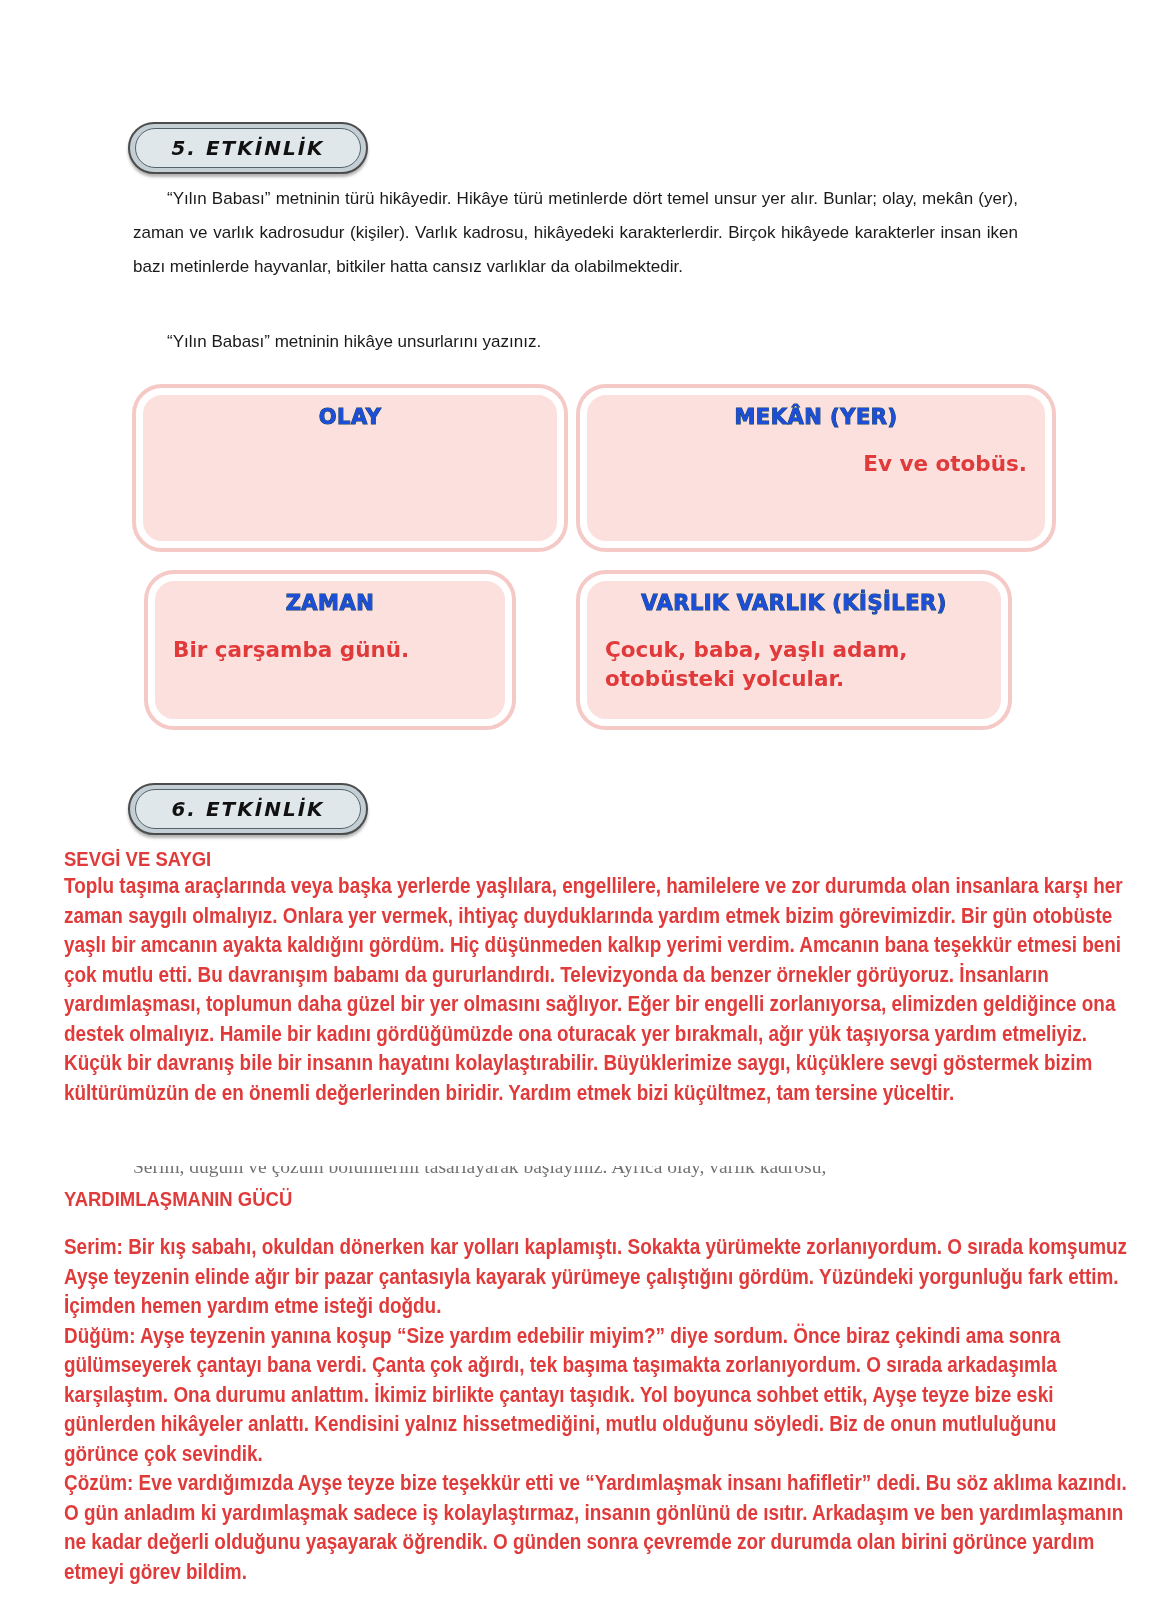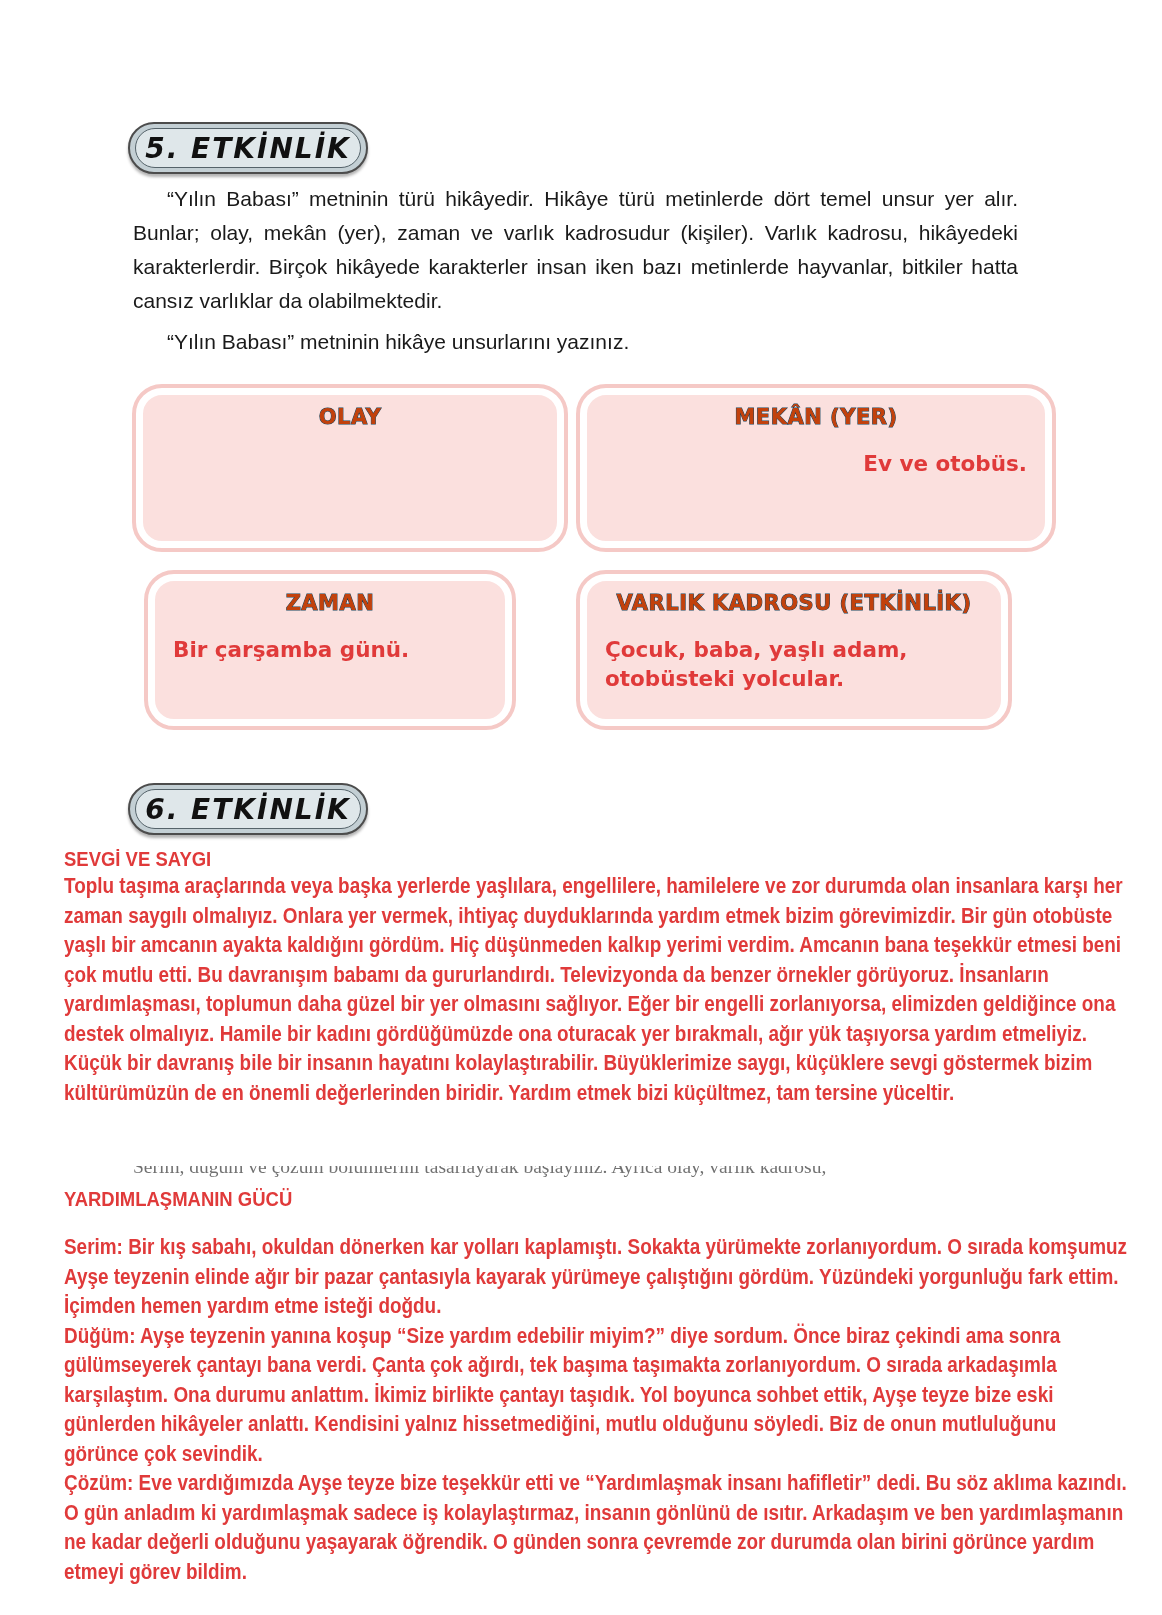--- a/index.html
+++ b/index.html
@@ -34,30 +34,30 @@
     background: #dfe7ea;
     border: 1.5px solid #55636a;
     display: flex;
     align-items: center;
     justify-content: center;
   }
   .badge-text {
     font-family: "DejaVu Sans", sans-serif;
     font-weight: bold;
     font-style: italic;
-    font-size: 28px;
+    font-size: 20px;
     letter-spacing: 2px;
     color: #111111;
     white-space: nowrap;
   }
 
   
   .para {
     position: absolute;
-    font-size: 21px;
+    font-size: 17px;
     line-height: 34px;
     color: #1a1a1a;
     text-align: justify;
     text-justify: inter-word;
     text-indent: 34px;
     font-family: "Liberation Sans", sans-serif;
   }
 
   
   .sbox {
@@ -67,21 +67,21 @@
     outline: 4px solid #f5c9c6;
     border-radius: 26px;
     padding: 10px 18px 8px 18px;
   }
   .sbox-title {
     text-align: center;
     font-family: "DejaVu Sans", sans-serif;
     font-weight: bold;
     font-size: 21px;
     letter-spacing: 0.5px;
-    color: #c2410c;
+    color: #1d4ed8;
     -webkit-text-stroke: 1px #14435e;
     paint-order: stroke fill;
     margin: 0 0 2px 0;
     white-space: nowrap;
   }
   .sbox-body {
     font-family: "DejaVu Sans", sans-serif;
     font-weight: bold;
     font-size: 21.5px;
     line-height: 29px;
@@ -148,21 +148,21 @@
   <p class="sbox-title">MEKÂN (YER)</p>
   <p class="sbox-body center pad">Ev ve otobüs.</p>
 </div>
 
 <div class="sbox" style="left:148px; top:574px; width:364px; height:152px;">
   <p class="sbox-title">ZAMAN</p>
   <p class="sbox-body pad">Bir çarşamba günü.</p>
 </div>
 
 <div class="sbox" style="left:580px; top:574px; width:428px; height:152px;">
-  <p class="sbox-title">VARLIK KADROSU (ETKİNLİK)</p>
+  <p class="sbox-title">VARLIK VARLIK (KİŞİLER)</p>
   <p class="sbox-body pad">Çocuk, baba, yaşlı adam, otobüsteki yolcular.</p>
 </div>
 
 <div class="badge-wrap" style="left:128px; top:783px;">
   <div class="badge-outer"></div>
   <div class="badge-inner">
     <span class="badge-text">6. ETKİNLİK</span>
   </div>
 </div>
 

